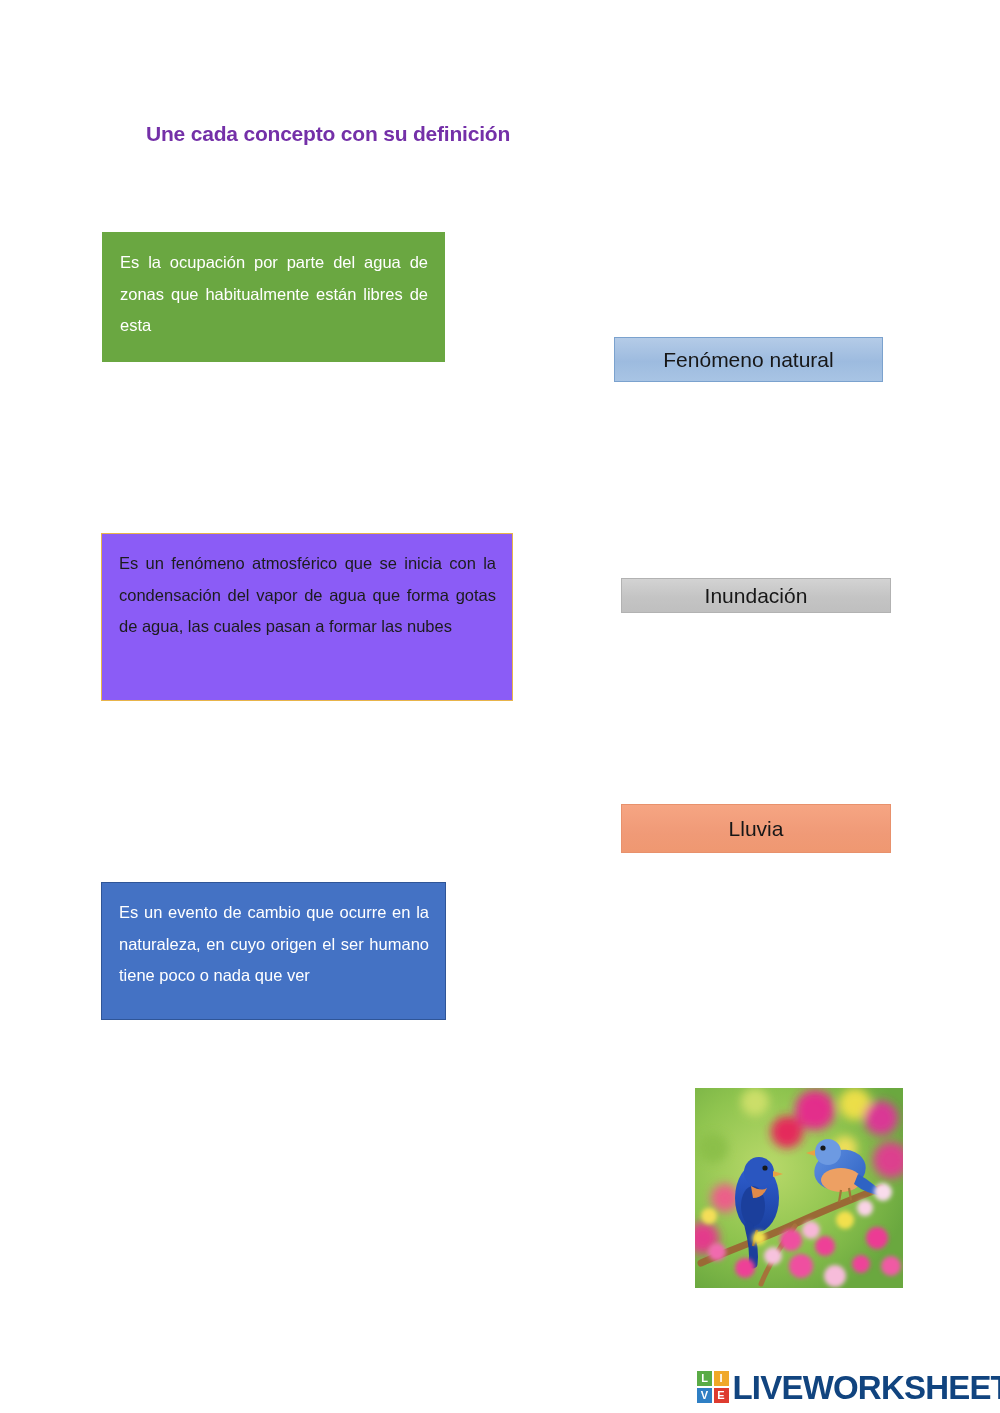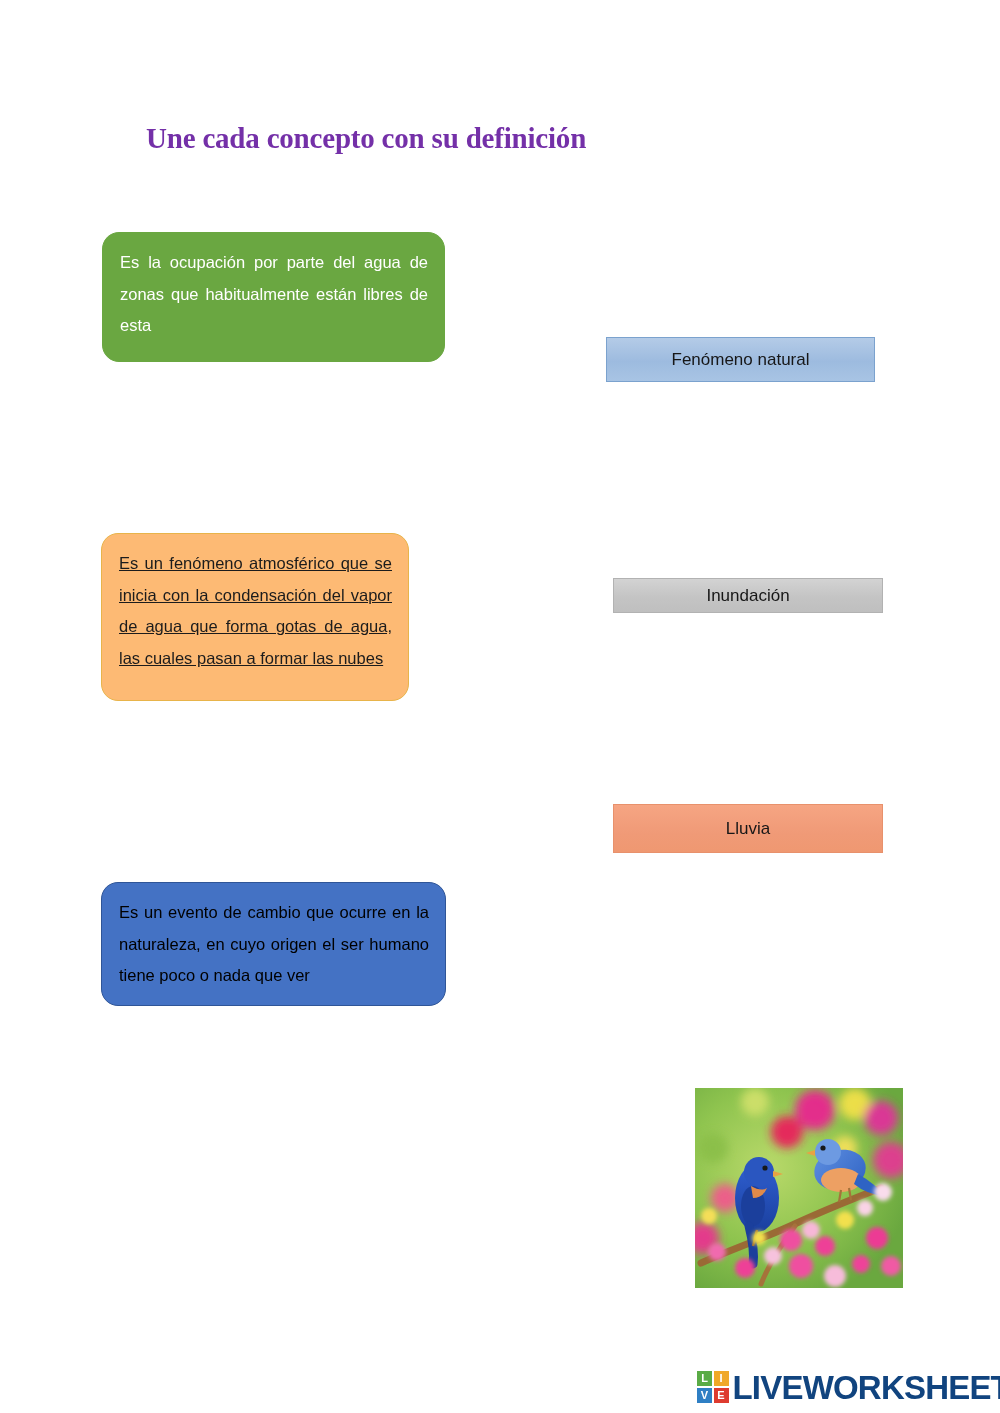--- a/index.html
+++ b/index.html
@@ -19,82 +19,81 @@
     position: absolute;
     inset: 0;
     background: #ffffff;
   }
 
   
   .worksheet-title {
     position: absolute;
     left: 146px;
     top: 122px;
-    font-size: 29px;
+    font-size: 21px;
     font-weight: bold;
     color: #7430a8;
     letter-spacing: -0.2px;
     white-space: nowrap;
-    font-family: Liberation Serif, serif;
+    font-family: Liberation Sans, sans-serif;
   }
 
   
   .def-card {
     position: absolute;
     box-sizing: border-box;
     text-align: justify;
     text-align-last: left;
     font-size: 16.5px;
     line-height: 1.92;
     padding: 14px 16px 14px 17px;
     font-family: "Liberation Sans", sans-serif;
-    border-radius: 17px;
   }
 
   .def-green {
     left: 102px;
     top: 232px;
     width: 343px;
     height: 130px;
     background: #6aa741;
     color: #ffffff;
     border: 1px solid #6aa741;
   }
 
   .def-yellow {
     left: 101px;
     top: 533px;
-    width: 308px;
+    width: 412px;
     height: 168px;
-    background: #fdba74;
+    background: #8b5cf6;
     color: #1c1c1c;
     border: 1.5px solid #e8b44a;
-    text-decoration: underline;
   }
 
   .def-blue {
     left: 101px;
     top: 882px;
     width: 345px;
-    height: 124px;
+    height: 138px;
     background: #4472c4;
-    color: #000000;
+    color: #ffffff;
     border: 1.5px solid #2f5597;
   }
 
   
   .chip {
     position: absolute;
     box-sizing: border-box;
     display: flex;
     align-items: center;
     justify-content: center;
-    font-size: 17px;
+    font-size: 21px;
     color: #171717;
     font-family: "Liberation Sans", sans-serif;
+    margin-left: 8px;
   }
 
   .chip-fenomeno {
     left: 606px;
     top: 337px;
     width: 269px;
     height: 45px;
     background: linear-gradient(to bottom, #b4cbe7 0%, #9dbbdf 55%, #a8c4e4 100%);
     border: 1px solid #7ba2ce;
   }

